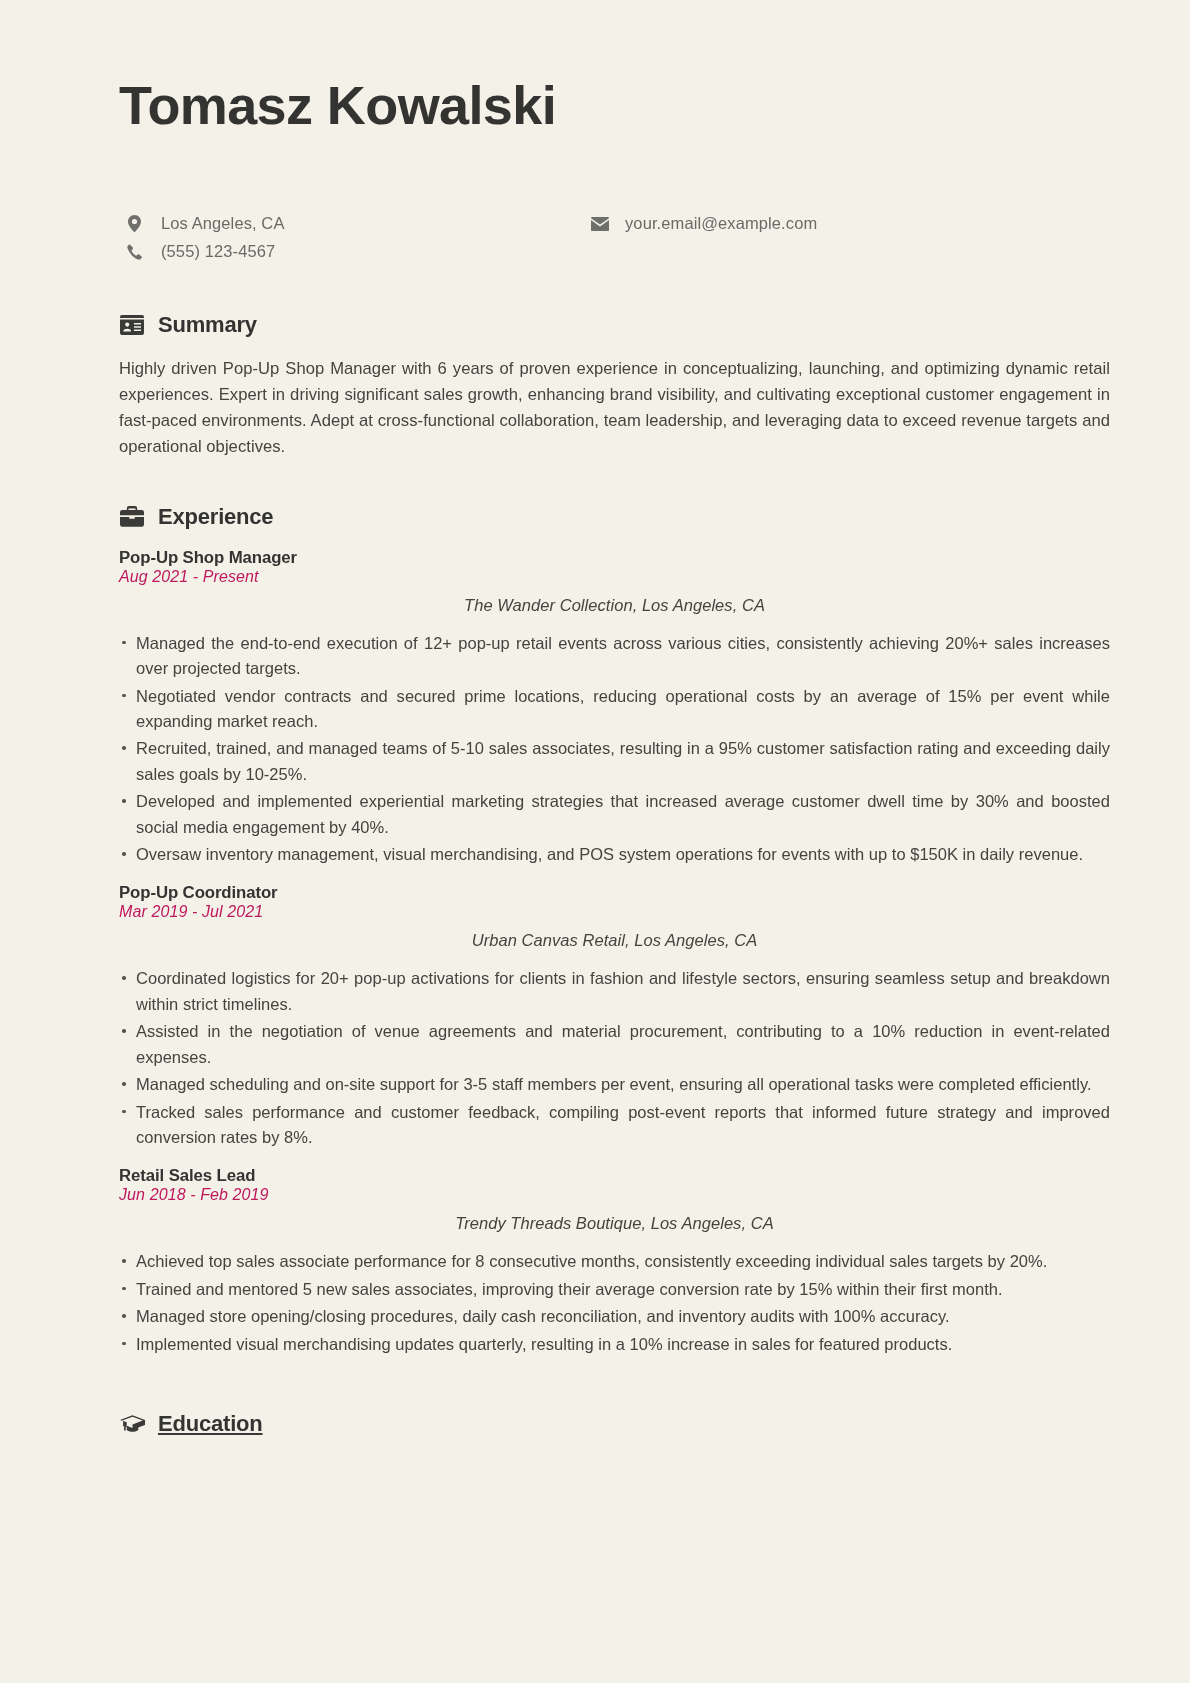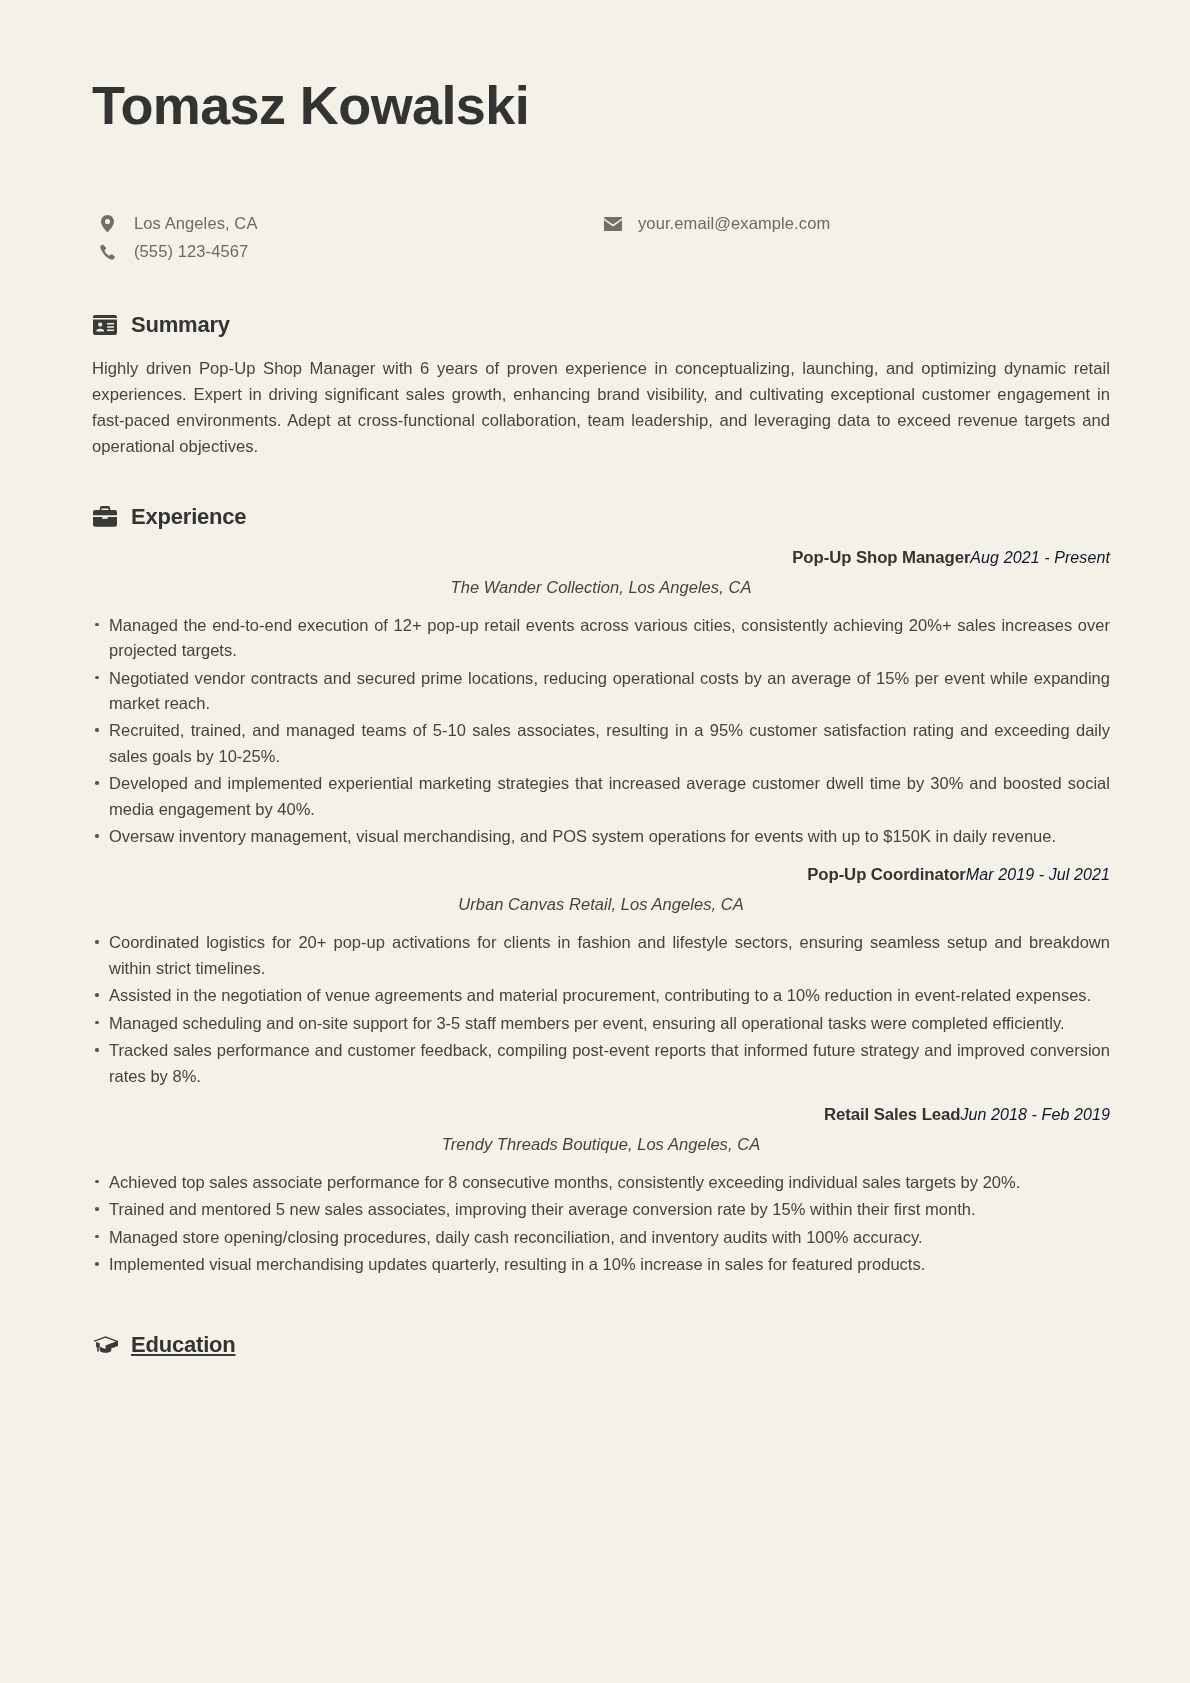--- a/index.html
+++ b/index.html
@@ -12,21 +12,21 @@
     background: #f4f1e9;
     font-family: "Liberation Sans", sans-serif;
     color: #3a3a38;
     -webkit-font-smoothing: antialiased;
   }
   .page {
     position: relative;
     width: 1190px;
     height: 1683px;
     box-sizing: border-box;
-    padding: 62px 80px 0 92px;
+    padding: 62px 80px 0 119px;
     background: #f4f1e9;
     overflow: hidden;
   }
 
   
   .name {
     font-size: 54px;
     font-weight: 700;
     letter-spacing: -0.6px;
     color: #333331;
@@ -37,21 +37,21 @@
   .contact-block {
     margin-top: 76px;
     position: relative;
     height: 58px;
   }
   .contact-col {
     position: absolute;
     top: 0;
   }
   .contact-col.left  { left: 8px; }
-  .contact-col.right { left: 472px; margin-left: 40px; }
+  .contact-col.right { left: 472px; }
 
   .contact-row {
     display: flex;
     align-items: center;
     height: 27px;
     margin-bottom: 1px;
   }
   .contact-icon {
     width: 24px;
     display: flex;
@@ -100,34 +100,35 @@
     color: #44443f;
     text-align: justify;
     margin: 0;
     letter-spacing: 0.05px;
   }
 
   
   .job { margin-bottom: 4px; }
   .job-head {
     display: flex;
-    justify-content: flex-end;
+    justify-content: center;
     align-items: baseline;
     margin-top: 16px;
+    flex-direction: column;
   }
   .job-title {
     font-size: 16.8px;
     font-weight: 700;
     color: #333331;
     letter-spacing: -0.1px;
   }
   .job-dates {
     font-size: 16px;
     font-style: italic;
-    color: #0f172a;
+    color: #be185d;
     letter-spacing: 0.1px;
     white-space: nowrap;
   }
   .job-company {
     font-size: 16.5px;
     font-style: italic;
     color: #44443f;
     margin-top: 10px;
     letter-spacing: 0.05px;
     text-align: center;

